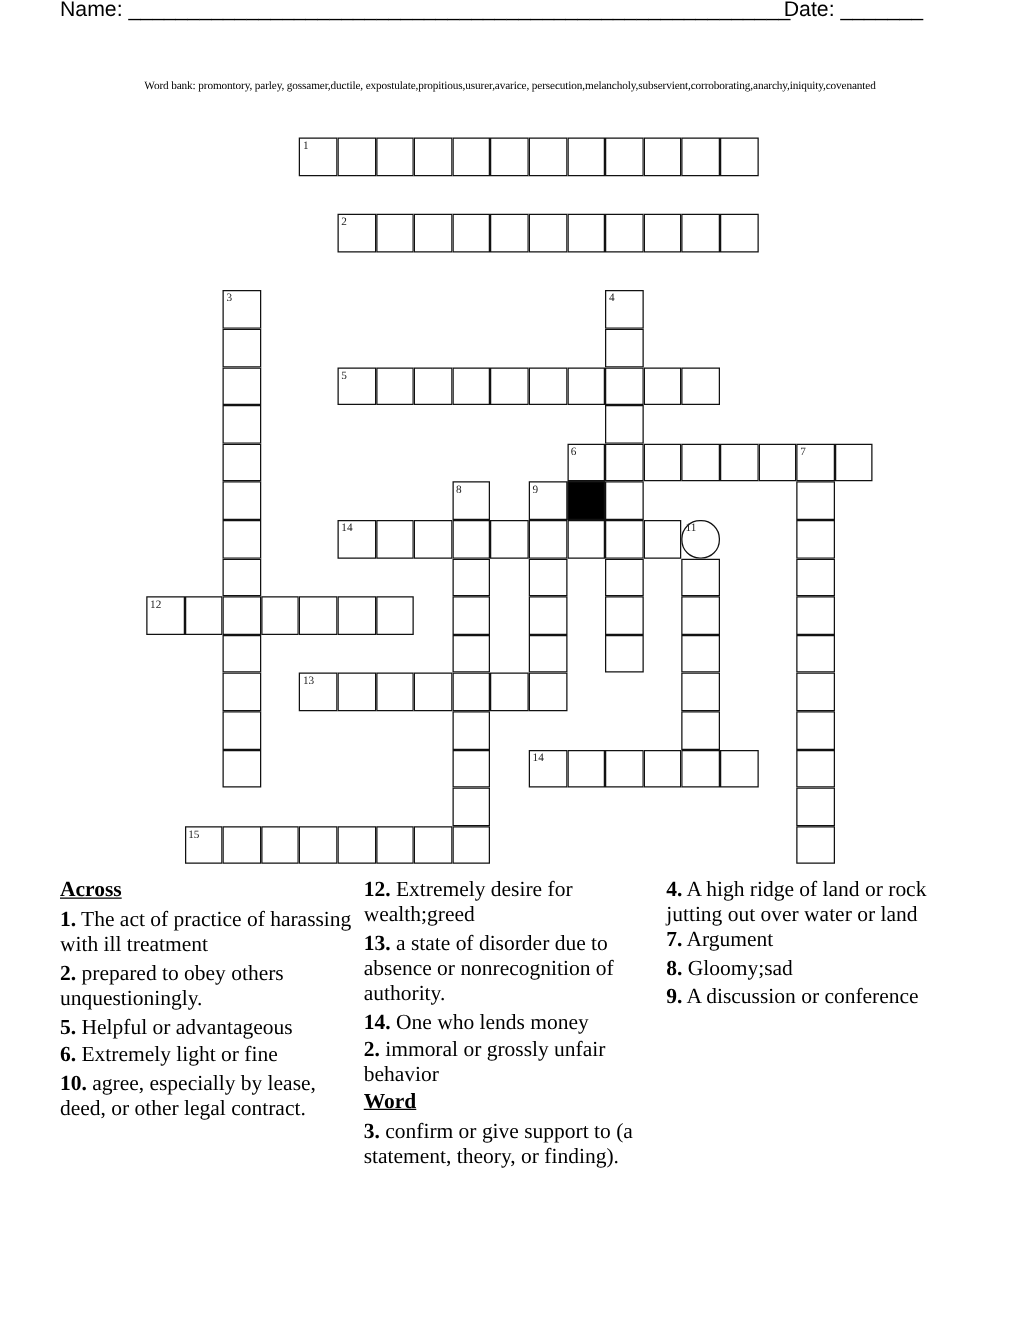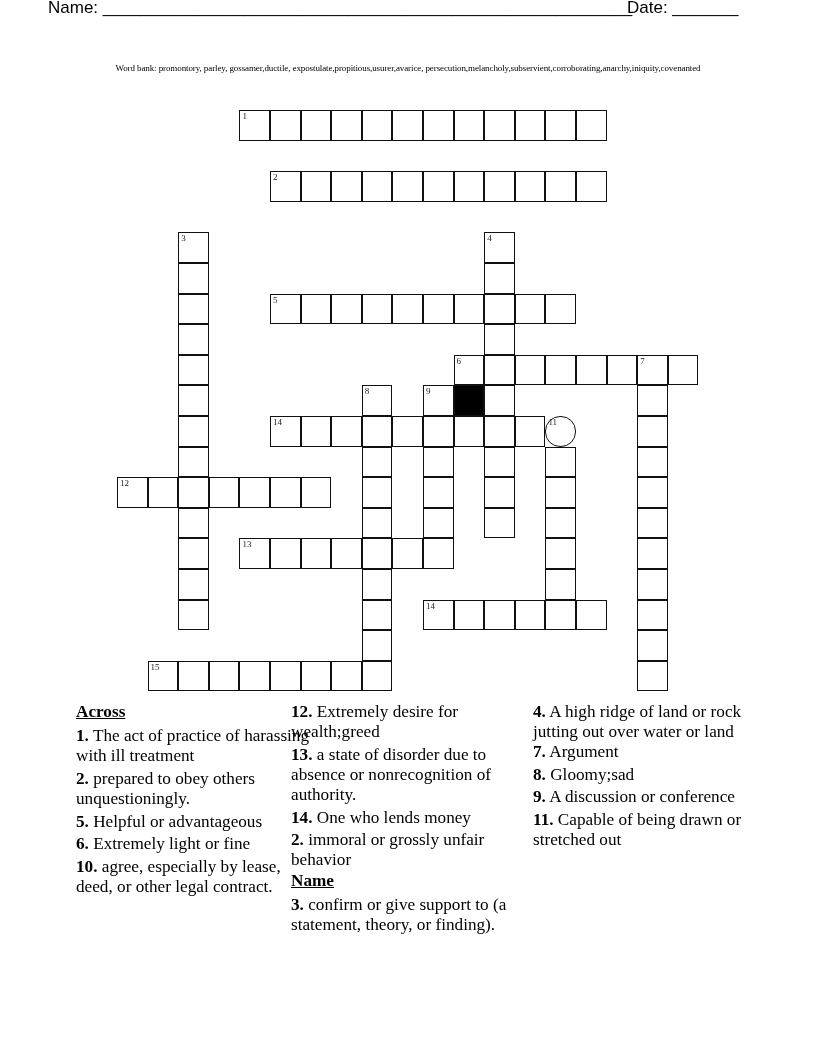--- a/index.html
+++ b/index.html
@@ -10,21 +10,21 @@
   .header-line .date { position: absolute; left: 579px; top: 0; }
 
   .word-bank { position: absolute; top: 63px; left: 0; width: 816px; text-align: center; font-family: "Liberation Serif", serif; font-size: 9px; letter-spacing: -0.1px; }
 
   .grid { position: absolute; left: 0; top: 0; width: 816px; height: 700px; }
   .cell { position: absolute; width: 30.6px; height: 30.6px; box-sizing: border-box; border: 1.6px solid #111; background: #fff; }
   .cell.black { background: #000; }
   .cell .num { position: absolute; top: 1px; left: 2px; font-family: "Liberation Serif", serif; font-size: 9px; line-height: 9px; color: #222; }
 
   .clues { position: absolute; top: 702px; font-family: "Liberation Serif", serif; font-size: 17.2px; line-height: 20.2px; }
-  .clues.col1 { left: 48px; width: 236px; margin-left: 28px; }
+  .clues.col1 { left: 48px; width: 236px; }
   .clues.col2 { left: 291px; width: 236px; }
   .clues.col3 { left: 533px; width: 236px; }
   .clues .heading { font-weight: bold; text-decoration: underline; display: block; margin-bottom: 4px; }
   .clues .clue { display: block; margin-bottom: 2.3px; }
   .clues .clue .n { font-weight: bold; }
 </style>
 </head>
 <body>
 
 <div class="header-line">
@@ -199,23 +199,22 @@
   <span class="clue"><span class="n">5.</span><span> Helpful or advantageous</span></span>
   <span class="clue"><span class="n">6.</span><span> Extremely light or fine</span></span>
   <span class="clue"><span class="n">10.</span><span> agree, especially by lease, deed, or other legal contract.</span></span>
 </div>
 
 <div class="clues col2">
   <span class="clue"><span class="n">12.</span><span> Extremely desire for wealth;greed</span></span>
   <span class="clue"><span class="n">13.</span><span> a state of disorder due to absence or nonrecognition of authority.</span></span>
   <span class="clue"><span class="n">14.</span><span> One who lends money</span></span>
   <span class="clue" style="margin-bottom:0"><span class="n">2.</span><span> immoral or grossly unfair behavior</span></span>
-  <span class="heading">Name</span>
+  <span class="heading">Word</span>
   <span class="clue"><span class="n">3.</span><span> confirm or give support to (a statement, theory, or finding).</span></span>
 </div>
 
 <div class="clues col3">
   <span class="clue" style="margin-bottom:0"><span class="n">4.</span><span> A high ridge of land or rock jutting out over water or land</span></span>
   <span class="clue"><span class="n">7.</span><span> Argument</span></span>
   <span class="clue"><span class="n">8.</span><span> Gloomy;sad</span></span>
   <span class="clue"><span class="n">9.</span><span> A discussion or conference</span></span>
-  <span class="clue"><span class="n">11.</span><span> Capable of being drawn or stretched out</span></span>
 </div>
 
 </body></html>

